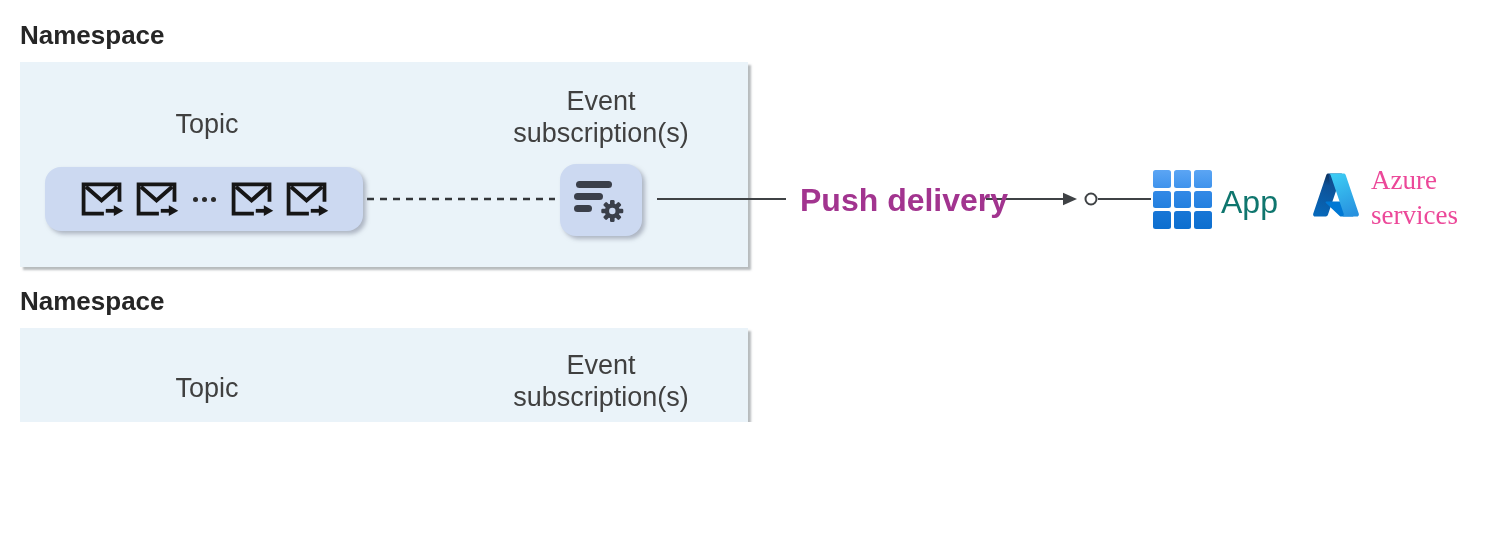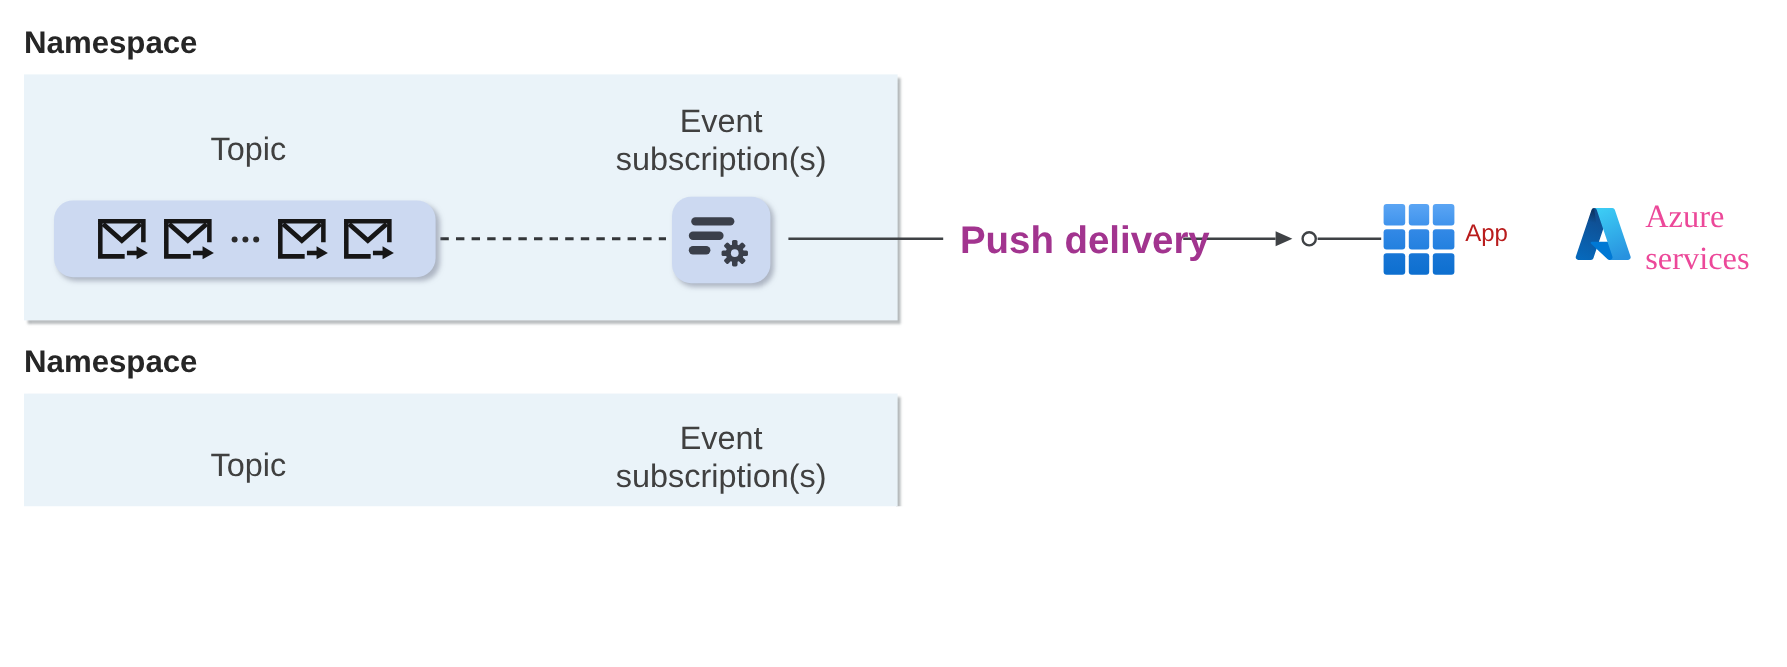--- a/index.html
+++ b/index.html
@@ -29,21 +29,21 @@
   .dots i{display:block;width:5px;height:5px;border-radius:50%;background:#2A2A2A;}
   .es-icon{background:var(--node-fill);border-radius:16px;box-shadow:3px 3px 4px rgba(123,132,152,0.55);
            display:flex;align-items:center;justify-content:center;z-index:3;}
   .delivery{font-size:32px;font-weight:700;color:var(--delivery-accent);text-align:right;z-index:3;white-space:nowrap;}
   .app-grid{display:grid;grid-template-columns:repeat(3,1fr);grid-template-rows:repeat(3,1fr);
             gap:3px;width:59px;height:59px;z-index:3;}
   .app-grid i{display:block;border-radius:2.5px;}
   .app-grid i:nth-child(-n+3){background:linear-gradient(#5BA5F4,#3F93EC);}
   .app-grid i:nth-child(n+4):nth-child(-n+6){background:linear-gradient(#3389E6,#2380DF);}
   .app-grid i:nth-child(n+7){background:linear-gradient(#1876D6,#0D6FCF);}
-  .node-label{font-size:20px;color:#b91c1c;z-index:3;white-space:nowrap;}
+  .node-label{font-size:32px;color:#0f766e;z-index:3;white-space:nowrap;}
   .azure-text{font-size:27px;line-height:35px;color:#ec4899;width:112px;z-index:3;font-family:Liberation Serif, serif;}
 </style>
 </head>
 <body>
 
 <div class="canvas">
 
   <svg class="connectors" width="1489" height="556" viewBox="0 0 1489 556">
 
     <path class="conn-dash" d="M367 199 H555"></path>

